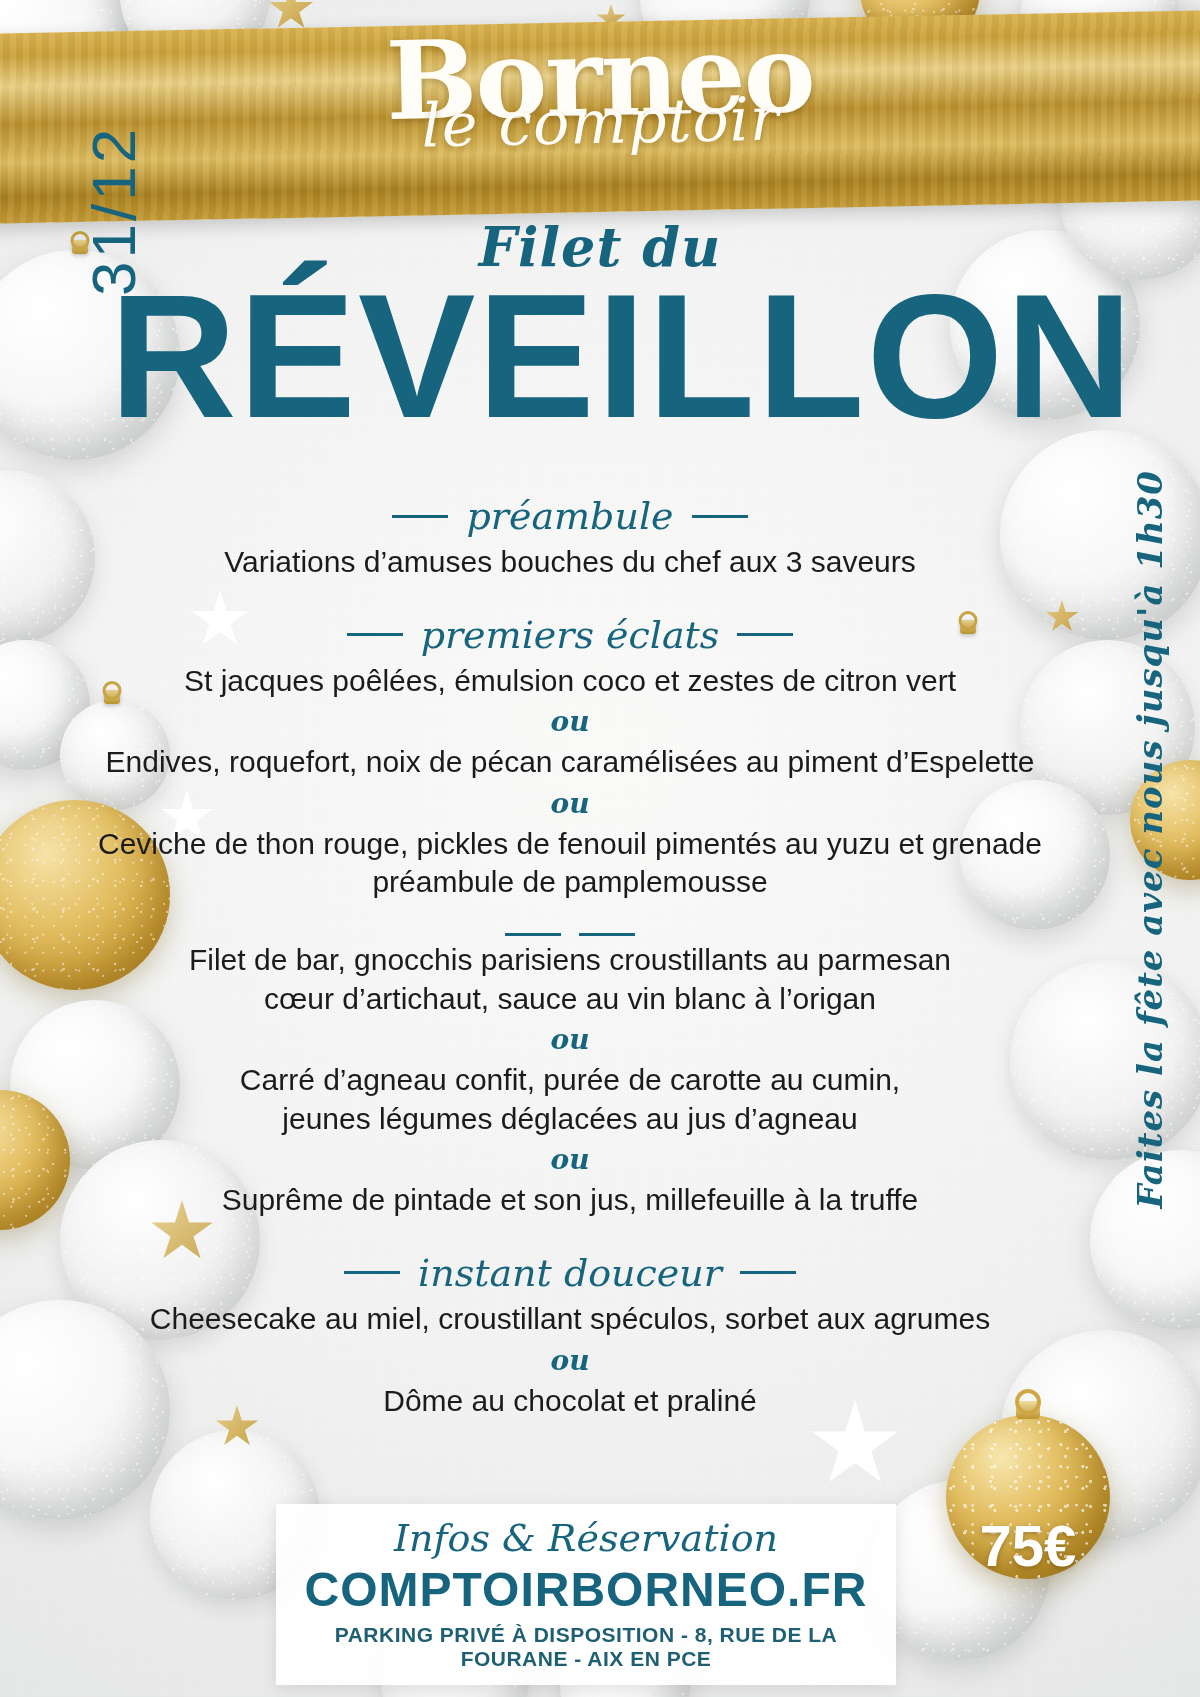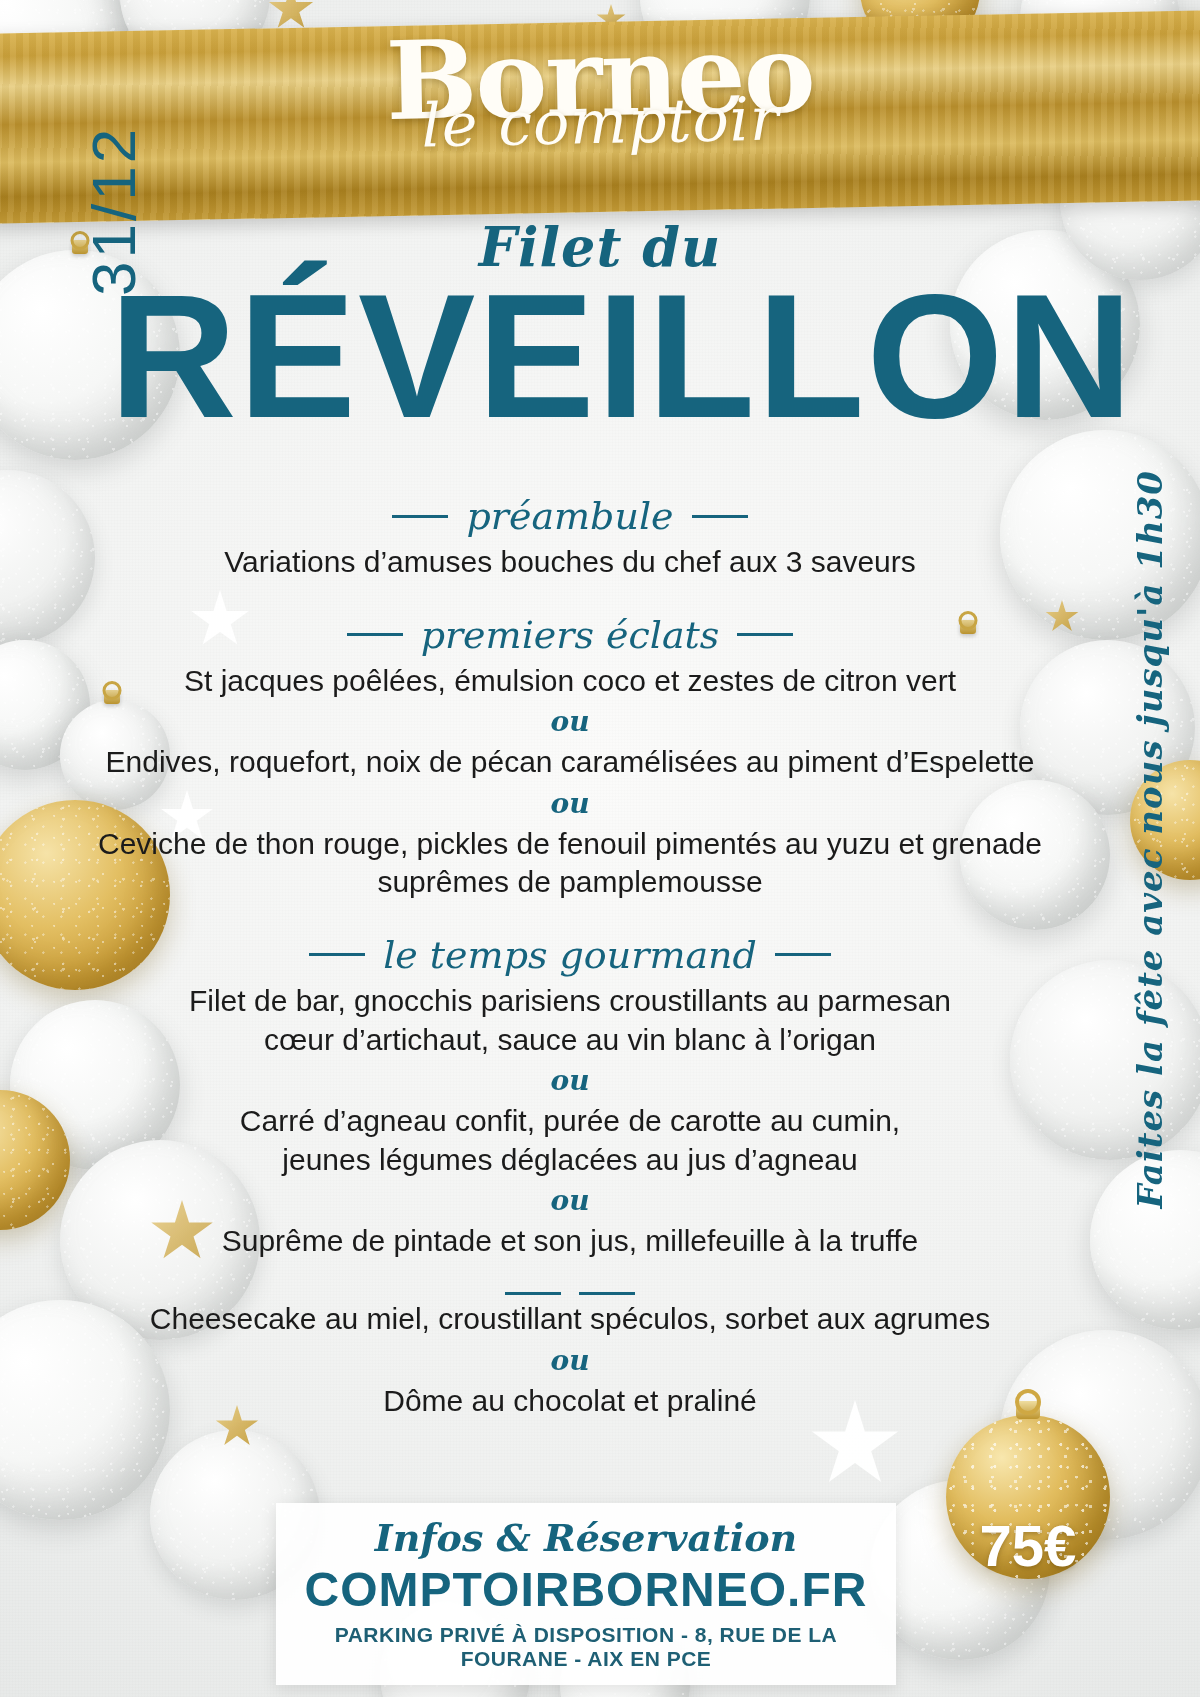--- a/index.html
+++ b/index.html
@@ -174,21 +174,21 @@
   }
 
   
   .footer{
     position:absolute;left:276px;width:600px;bottom:12px;
     background:rgba(255,255,255,.93);
     padding:12px 10px 14px;text-align:center;
     box-shadow:0 4px 16px rgba(0,0,0,.10);
   }
   .footer .infos{
-    font-family:"DejaVu Serif", serif;font-style:italic;font-weight:700;
+    font-family:"DejaVu Serif", serif;font-style:italic;font-weight:400;
     font-size:38px;color:#16647e;
   }
   .footer .site{
     font-family:"Liberation Sans", sans-serif;font-weight:700;
     font-size:48px;color:#16647e;letter-spacing:1px;margin-top:2px;
   }
   .footer .addr{
     font-family:"Liberation Sans", sans-serif;font-weight:700;
     font-size:21px;color:#1e5f74;letter-spacing:.5px;margin-top:6px;
   }
@@ -323,37 +323,37 @@
     <div class="sect-title">
       <span class="rule"></span>
       <span>premiers éclats</span>
       <span class="rule"></span>
     </div>
     <div class="dish">St jacques poêlées, émulsion coco et zestes de citron vert</div>
     <div class="ou">ou</div>
     <div class="dish">Endives, roquefort, noix de pécan caramélisées au piment d’Espelette</div>
     <div class="ou">ou</div>
     <div class="dish">Ceviche de thon rouge, pickles de fenouil pimentés au yuzu et grenade</div>
-    <div class="dish">suprêmes de pamplemousse</div>
+    <div class="dish">préambule de pamplemousse</div>
     <div class="gap"></div>
     <div class="sect-title">
       <span class="rule"></span>
-      <span>le temps gourmand</span>
       <span class="rule"></span>
     </div>
     <div class="dish">Filet de bar, gnocchis parisiens croustillants au parmesan</div>
     <div class="dish">cœur d’artichaut, sauce au vin blanc à l’origan</div>
     <div class="ou">ou</div>
     <div class="dish">Carré d’agneau confit, purée de carotte au cumin,</div>
     <div class="dish">jeunes légumes déglacées au jus d’agneau</div>
     <div class="ou">ou</div>
     <div class="dish">Suprême de pintade et son jus, millefeuille à la truffe</div>
     <div class="gap"></div>
     <div class="sect-title">
       <span class="rule"></span>
+      <span>instant douceur</span>
       <span class="rule"></span>
     </div>
     <div class="dish">Cheesecake au miel, croustillant spéculos, sorbet aux agrumes</div>
     <div class="ou">ou</div>
     <div class="dish">Dôme au chocolat et praliné</div>
     <div class="gap"></div>
   </div>
 
 <div class="price-ball">
   <div class="cap2"></div>

